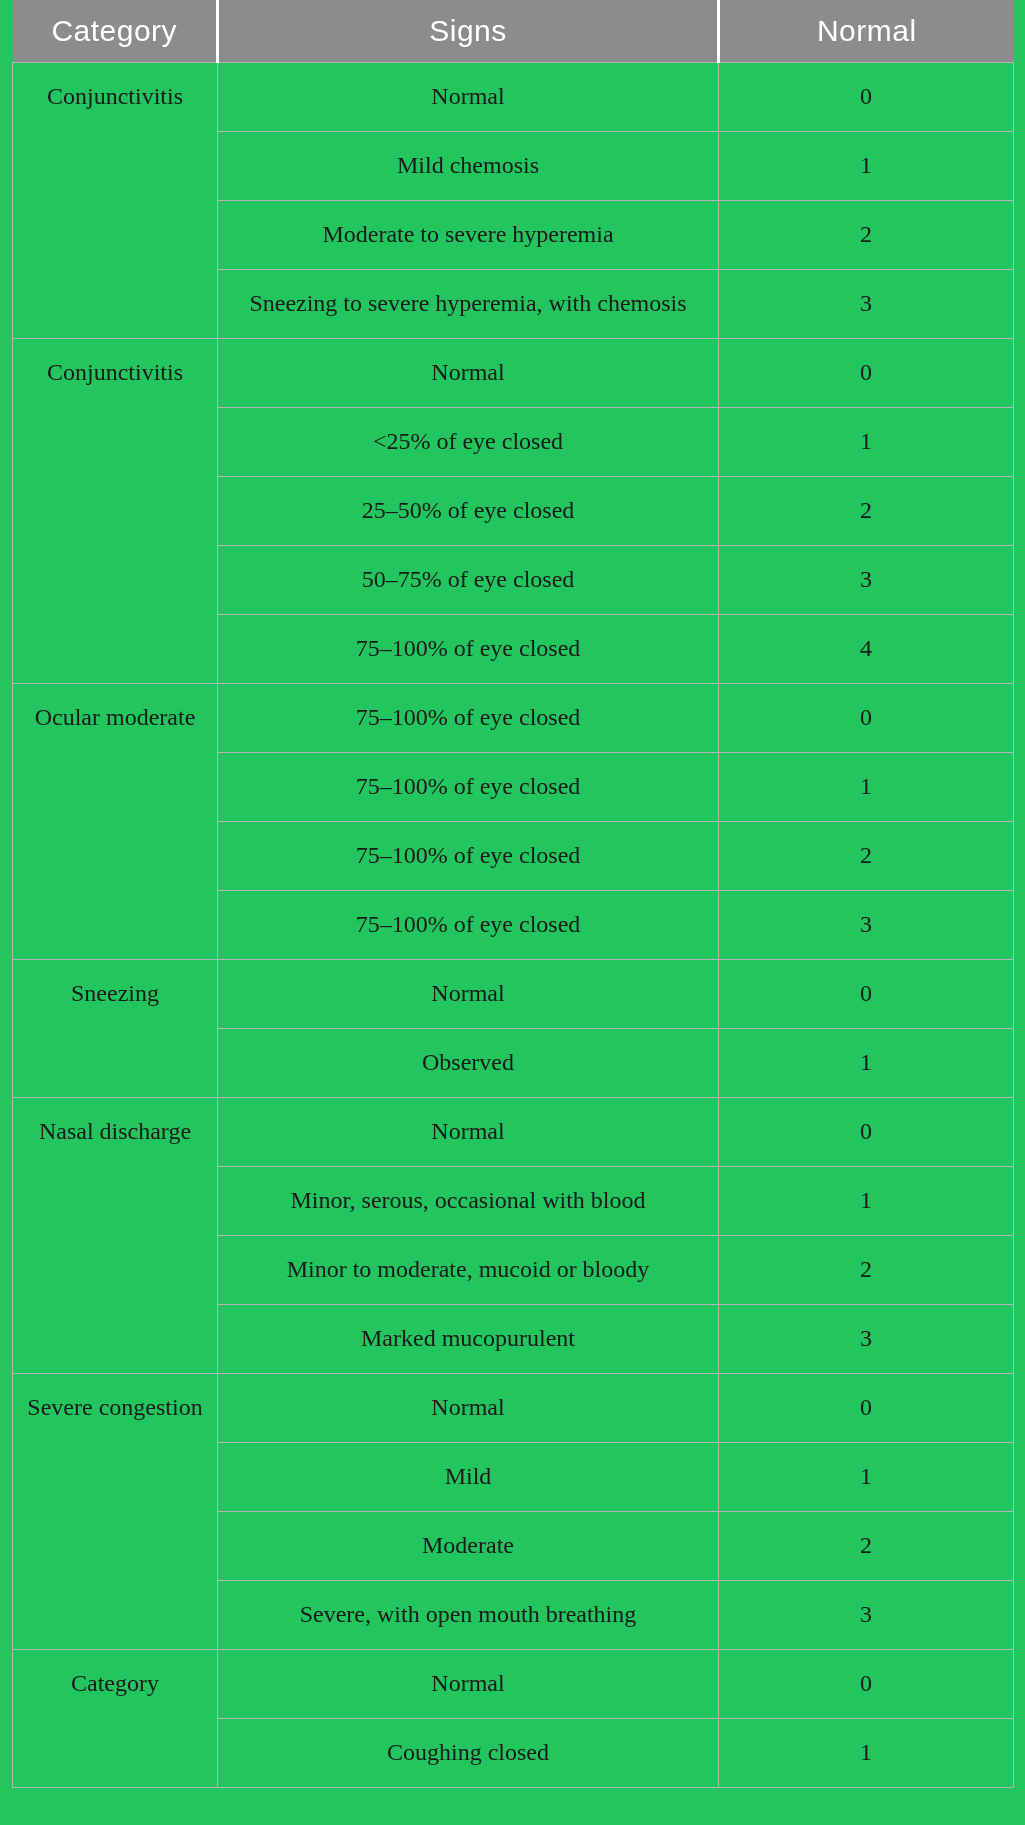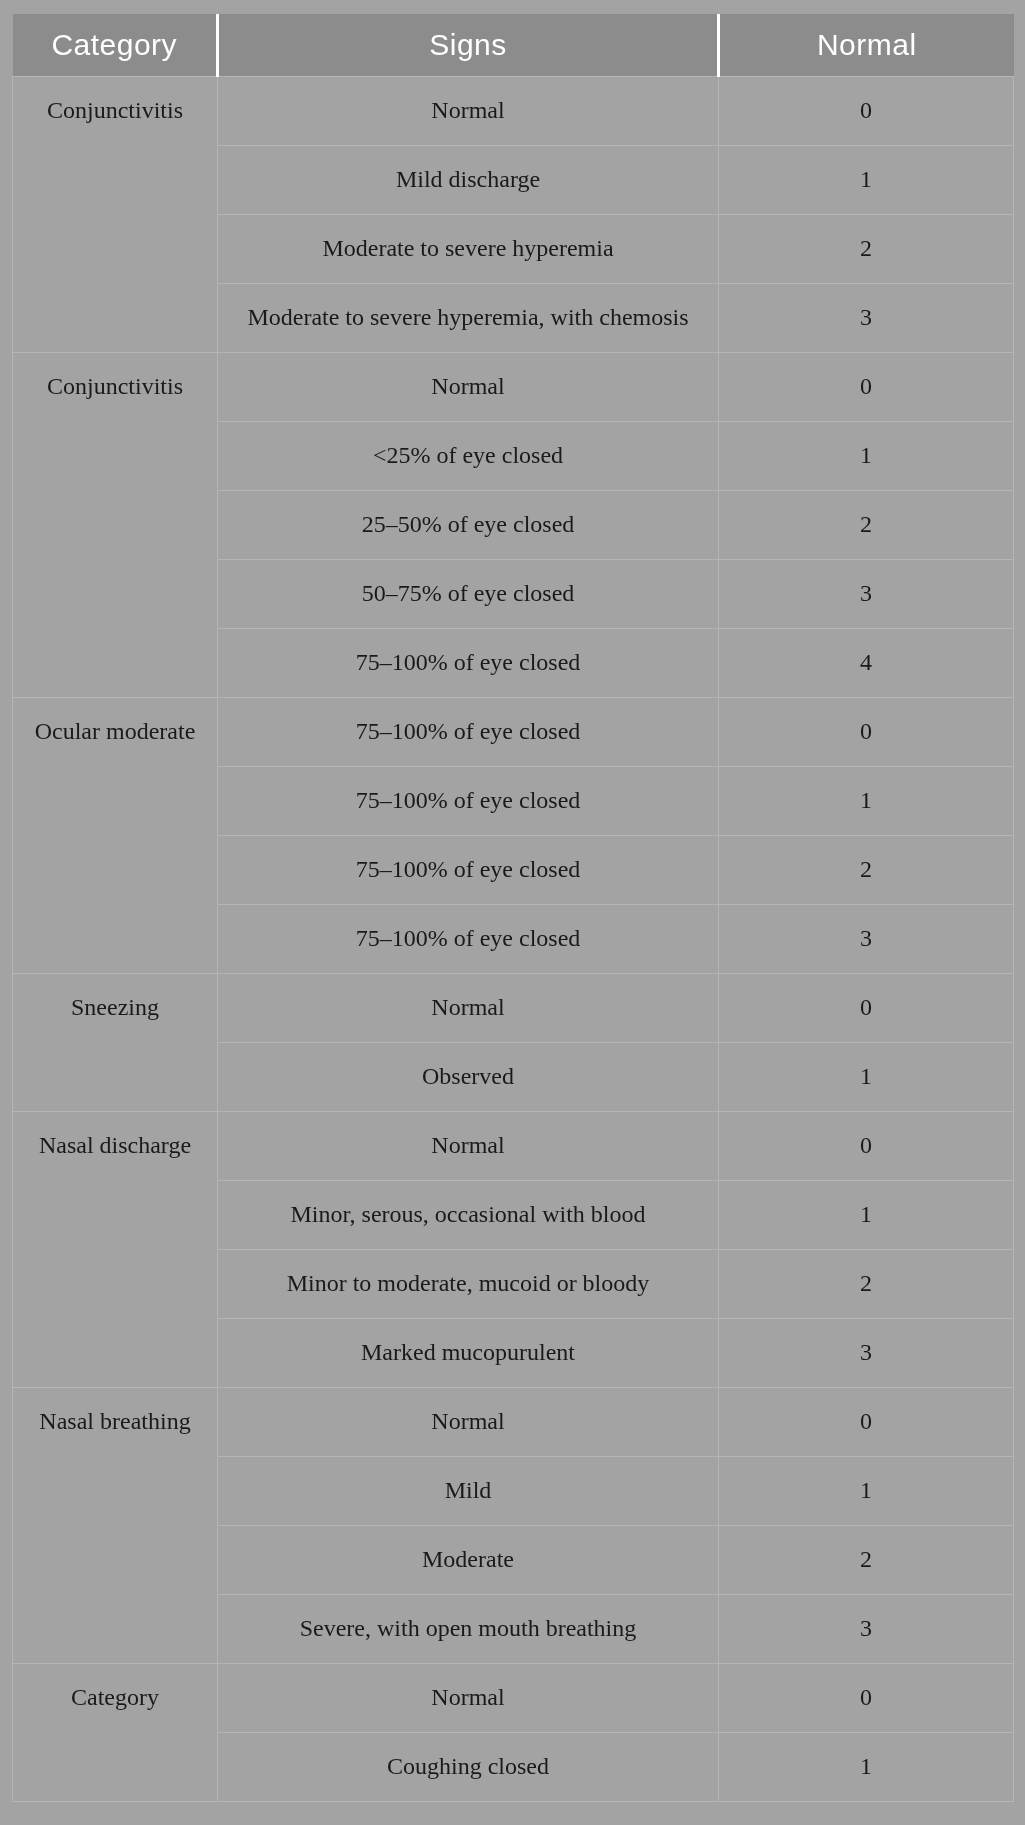--- a/index.html
+++ b/index.html
@@ -4,22 +4,22 @@
 <style>
   * { box-sizing: border-box; margin: 0; padding: 0; }
   html, body { background: #ffffff; }
   body {
     width: 1025px;
     font-family: "Liberation Serif", serif;
   }
   .page {
     width: 1025px;
     height: 1825px;
-    background: #a3a3a3;
-    padding: 14px 12px 14px 12px;
+    background: #22c55e;
+    padding: 0 12px 14px 12px;
   }
   table.score-table {
     width: 100%;
     border-collapse: collapse;
     table-layout: fixed;
   }
   thead th {
     background: var(--header-bg, #8c8c8c);
     color: var(--header-text, #ffffff);
     font-family: "Liberation Sans", sans-serif;
@@ -68,29 +68,29 @@
         <th>Normal</th>
       </tr>
     </thead>
     <tbody id="table-body">
         <tr>
           <td class="cell-category" rowspan="4">Conjunctivitis</td>
           <td class="cell-sign">Normal</td>
           <td class="cell-score">0</td>
         </tr>
         <tr>
-          <td class="cell-sign">Mild discharge</td>
+          <td class="cell-sign">Mild chemosis</td>
           <td class="cell-score">1</td>
         </tr>
         <tr>
           <td class="cell-sign">Moderate to severe hyperemia</td>
           <td class="cell-score">2</td>
         </tr>
         <tr>
-          <td class="cell-sign">Moderate to severe hyperemia, with chemosis</td>
+          <td class="cell-sign">Sneezing to severe hyperemia, with chemosis</td>
           <td class="cell-score">3</td>
         </tr>
         <tr>
           <td class="cell-category" rowspan="5">Conjunctivitis</td>
           <td class="cell-sign">Normal</td>
           <td class="cell-score">0</td>
         </tr>
         <tr>
           <td class="cell-sign">&lt;25% of eye closed</td>
           <td class="cell-score">1</td>
@@ -144,21 +144,21 @@
         </tr>
         <tr>
           <td class="cell-sign">Minor to moderate, mucoid or bloody</td>
           <td class="cell-score">2</td>
         </tr>
         <tr>
           <td class="cell-sign">Marked mucopurulent</td>
           <td class="cell-score">3</td>
         </tr>
         <tr>
-          <td class="cell-category" rowspan="4">Nasal breathing</td>
+          <td class="cell-category" rowspan="4">Severe congestion</td>
           <td class="cell-sign">Normal</td>
           <td class="cell-score">0</td>
         </tr>
         <tr>
           <td class="cell-sign">Mild</td>
           <td class="cell-score">1</td>
         </tr>
         <tr>
           <td class="cell-sign">Moderate</td>
           <td class="cell-score">2</td>

